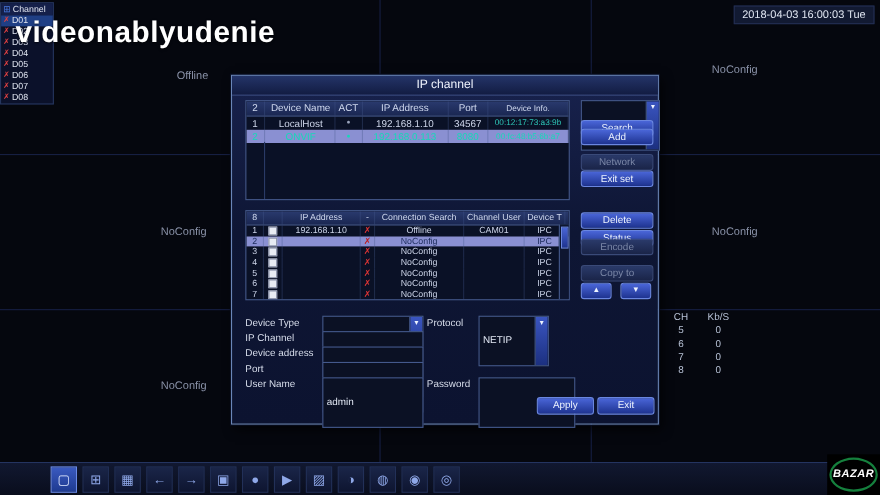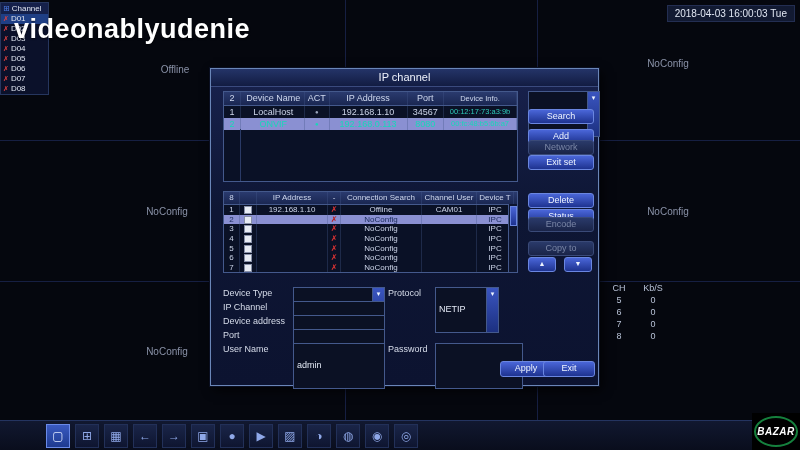--- a/index.html
+++ b/index.html
@@ -206,21 +206,21 @@
     </div>
     <div class="colsep"></div>
   </div>
 
   <div class="field drop" style="left:317px;top:22px;width:64px">
     <span>All</span>
     <span class="arr">▾</span>
   </div>
 
   <div class="btn rbtn" style="top:40px">Search</div>
-  <div class="btn rbtn" style="top:60px">Add</div>
+  <div class="btn rbtn" style="top:48px">Add</div>
   <div class="btn rbtn disabled" style="top:71px">Network</div>
   <div class="btn rbtn" style="top:86px">Exit set</div>
 
   <div class="tbl t2">
     <div class="thead">
       <span class="th c1">8</span>
       <span class="th c2"></span>
       <span class="th c3">IP Address</span>
       <span class="th c4">-</span>
       <span class="th c5">Connection Search</span>
@@ -334,21 +334,21 @@
   <div class="field" style="left:82px;top:246px;width:84px"></div>
 
   <div class="lbl" style="left:12px;top:260px">Port</div>
   <div class="field" style="left:82px;top:260px;width:84px">34567</div>
 
   <div class="lbl" style="left:12px;top:274px">User Name</div>
   <div class="field" style="left:82px;top:274px;width:84px">admin</div>
   <div class="lbl" style="left:177px;top:274px">Password</div>
   <div class="field" style="left:224px;top:274px;width:80px"></div>
 
-  <div class="btn" style="left:289px;top:292px;width:50px;height:14px;line-height:13px">Apply</div>
+  <div class="btn" style="left:277px;top:292px;width:50px;height:14px;line-height:13px">Apply</div>
   <div class="btn" style="left:332px;top:292px;width:50px;height:14px;line-height:13px">Exit</div>
 </div>
 
 <div class="toolbar">
   <div class="tb-icons">
     <div class="tb-icon active">▢</div>
     <div class="tb-icon">⊞</div>
     <div class="tb-icon">▦</div>
     <div class="tb-icon">←</div>
     <div class="tb-icon">→</div>

